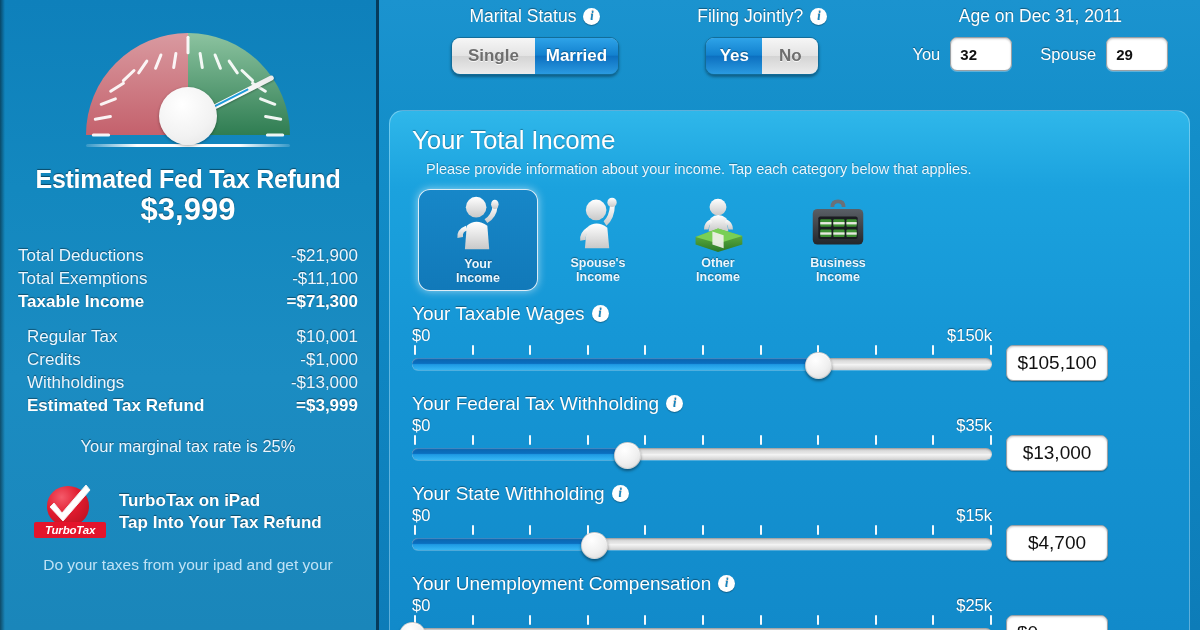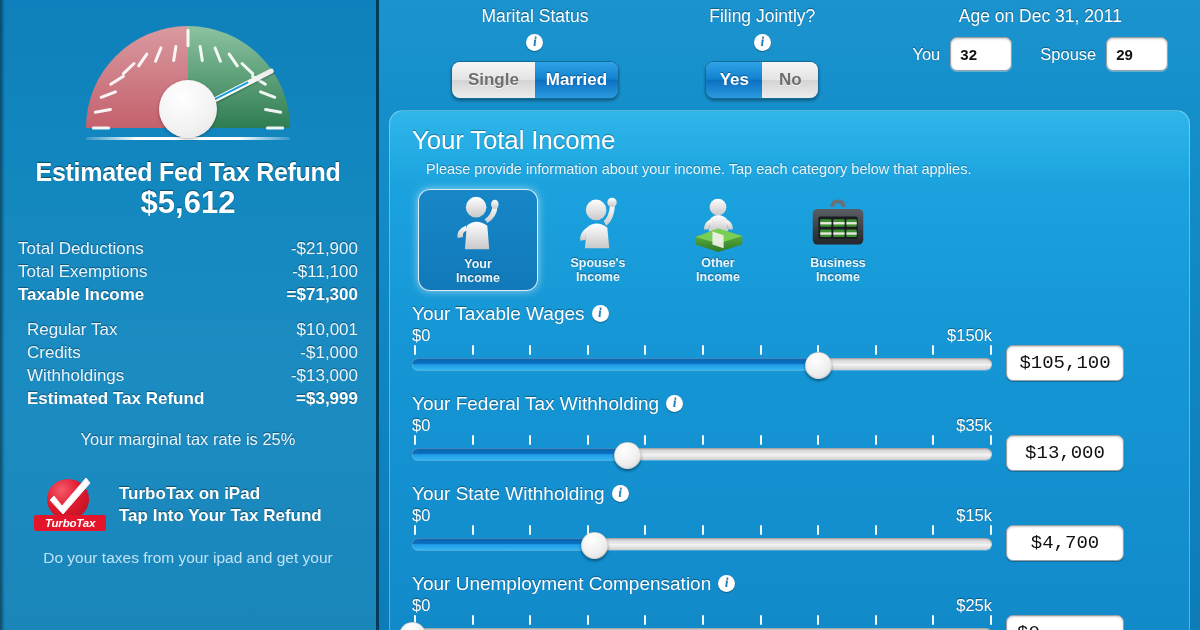--- a/index.html
+++ b/index.html
@@ -17,21 +17,21 @@
     display: flex;
     background: #0f7fb8;
   }
 
   
   #sidebar {
     position: relative;
     width: 379px; height: 630px;
     background: linear-gradient(180deg,#0e80bb 0%, #1388bf 30%, #1b8cc2 60%, #1a86ba 100%);
     border-right: 3px solid #063b5c;
-    padding: 0 18px;
+    padding: 7px 18px;
     flex: 0 0 379px;
     overflow: hidden;
   }
   #sidebar::before{
     content:""; position:absolute; left:0; top:0; width:5px; height:100%;
     background:linear-gradient(90deg,#000 0%, rgba(0,0,0,0) 100%); opacity:.45;
   }
 
   
   .gauge-wrap { position: relative; width: 220px; height: 112px; margin: 20px auto 0; }
@@ -130,21 +130,21 @@
   
   .hdr { display:flex; align-items:flex-start; padding: 6px 0 0 0; }
   .hdr-col { display:flex; flex-direction:column; align-items:center; }
   .hdr-col.marital { width: 250px; margin-left: 35px; }
   .hdr-col.jointly { width: 220px; margin-left: 0px; }
   .hdr-col.age { width: 330px; margin-left: 12px; }
 
   .hdr-label {
     color:#ffffff; font-size:17.5px; white-space:nowrap;
     text-shadow: 0 -1px 1px rgba(0,0,0,.4);
-    display:flex; align-items:center; gap:7px;flex-direction:column;
+    display:flex; align-items:center; gap:7px;
   }
   .info-icon {
     display:inline-block; width:17px; height:17px; border-radius:50%;
     background:#ffffff; color:#1485c0; font-size:12px; font-weight:bold;
     font-style:italic; font-family:"Liberation Serif", serif;
     text-align:center; line-height:17px; flex:0 0 17px;
     box-shadow: 0 1px 1px rgba(0,0,0,.3);
   }
 
   .seg {
@@ -238,25 +238,25 @@
   }
   .knob {
     position:absolute; top:-3px; width:27px; height:27px; border-radius:50%;
     background: radial-gradient(circle at 38% 28%, #ffffff 0%, #f0f0f0 55%, #d9d9d9 100%);
     box-shadow: 0 2px 3px rgba(0,0,0,.4), inset 0 1px 0 rgba(255,255,255,.9);
     border:1px solid rgba(0,0,0,.12);
     transform: translateX(-13px);
     cursor:pointer;
   }
   .valbox {
-    width:118px; height:36px; background:#ffffff; border-radius:7px;
+    width:102px; height:36px; background:#ffffff; border-radius:7px;
     border:1px solid #98a0a6;
     box-shadow: inset 0 1px 2px rgba(0,0,0,.2), 0 1px 1px rgba(0,0,0,.25);
     display:flex; align-items:center; justify-content:center;
-    font-size:19px; color:#111; margin-top:18px; cursor:text;font-family:Liberation Mono, monospace;
+    font-size:19px; color:#111; margin-top:18px; cursor:text;
   }
   .valbox.left { justify-content:flex-start; padding-left:10px; }
 </style>
 </head>
 <body>
 
 <div id="screen">
 
   <div id="sidebar">
 
@@ -293,21 +293,21 @@
           <line x1="202.7" y1="92.2" x2="187.6" y2="89.5"></line>
           <line x1="204.7" y1="108" x2="189.4" y2="108"></line>
         </g>
       </svg>
       <div class="gauge-base"></div>
       <div class="needle"></div>
       <div class="gauge-hub"></div>
     </div>
 
     <div class="sb-title">Estimated Fed Tax Refund</div>
-    <div class="sb-amount">$5,612</div>
+    <div class="sb-amount">$3,999</div>
 
     <table class="sb-table">
       <tbody id="sum-top">
           <tr>
             <td class="lbl">Total Deductions</td>
             <td class="val">-$21,900</td>
           </tr>
           <tr>
             <td class="lbl">Total Exemptions</td>
             <td class="val">-$11,100</td>

